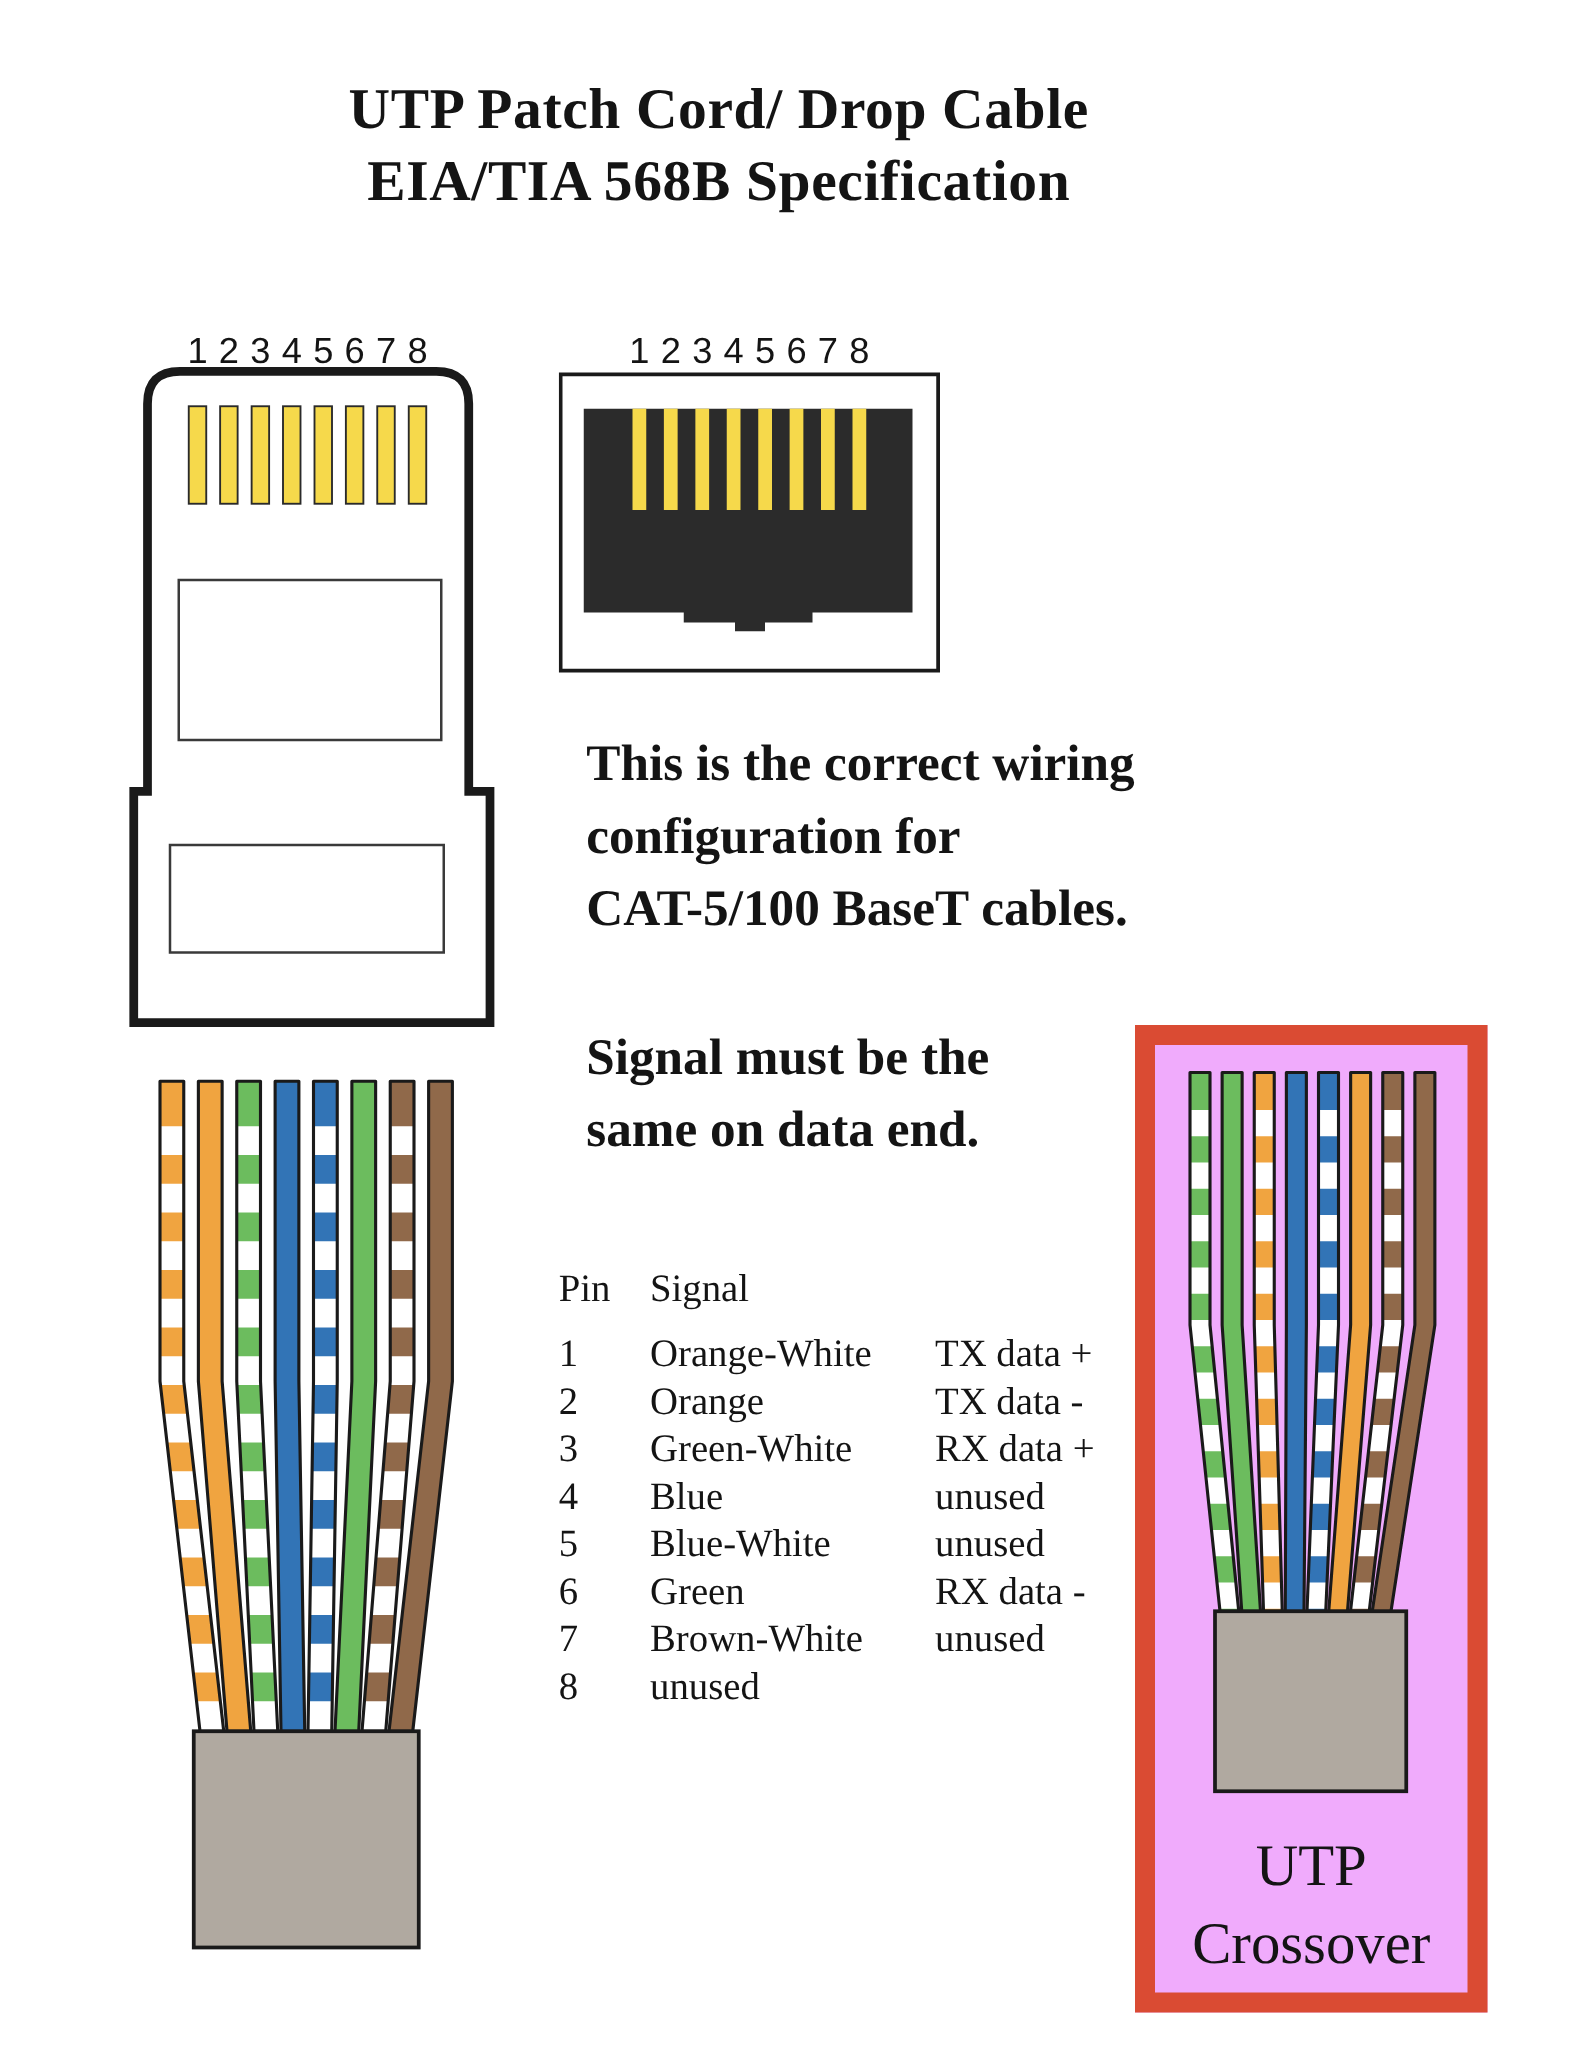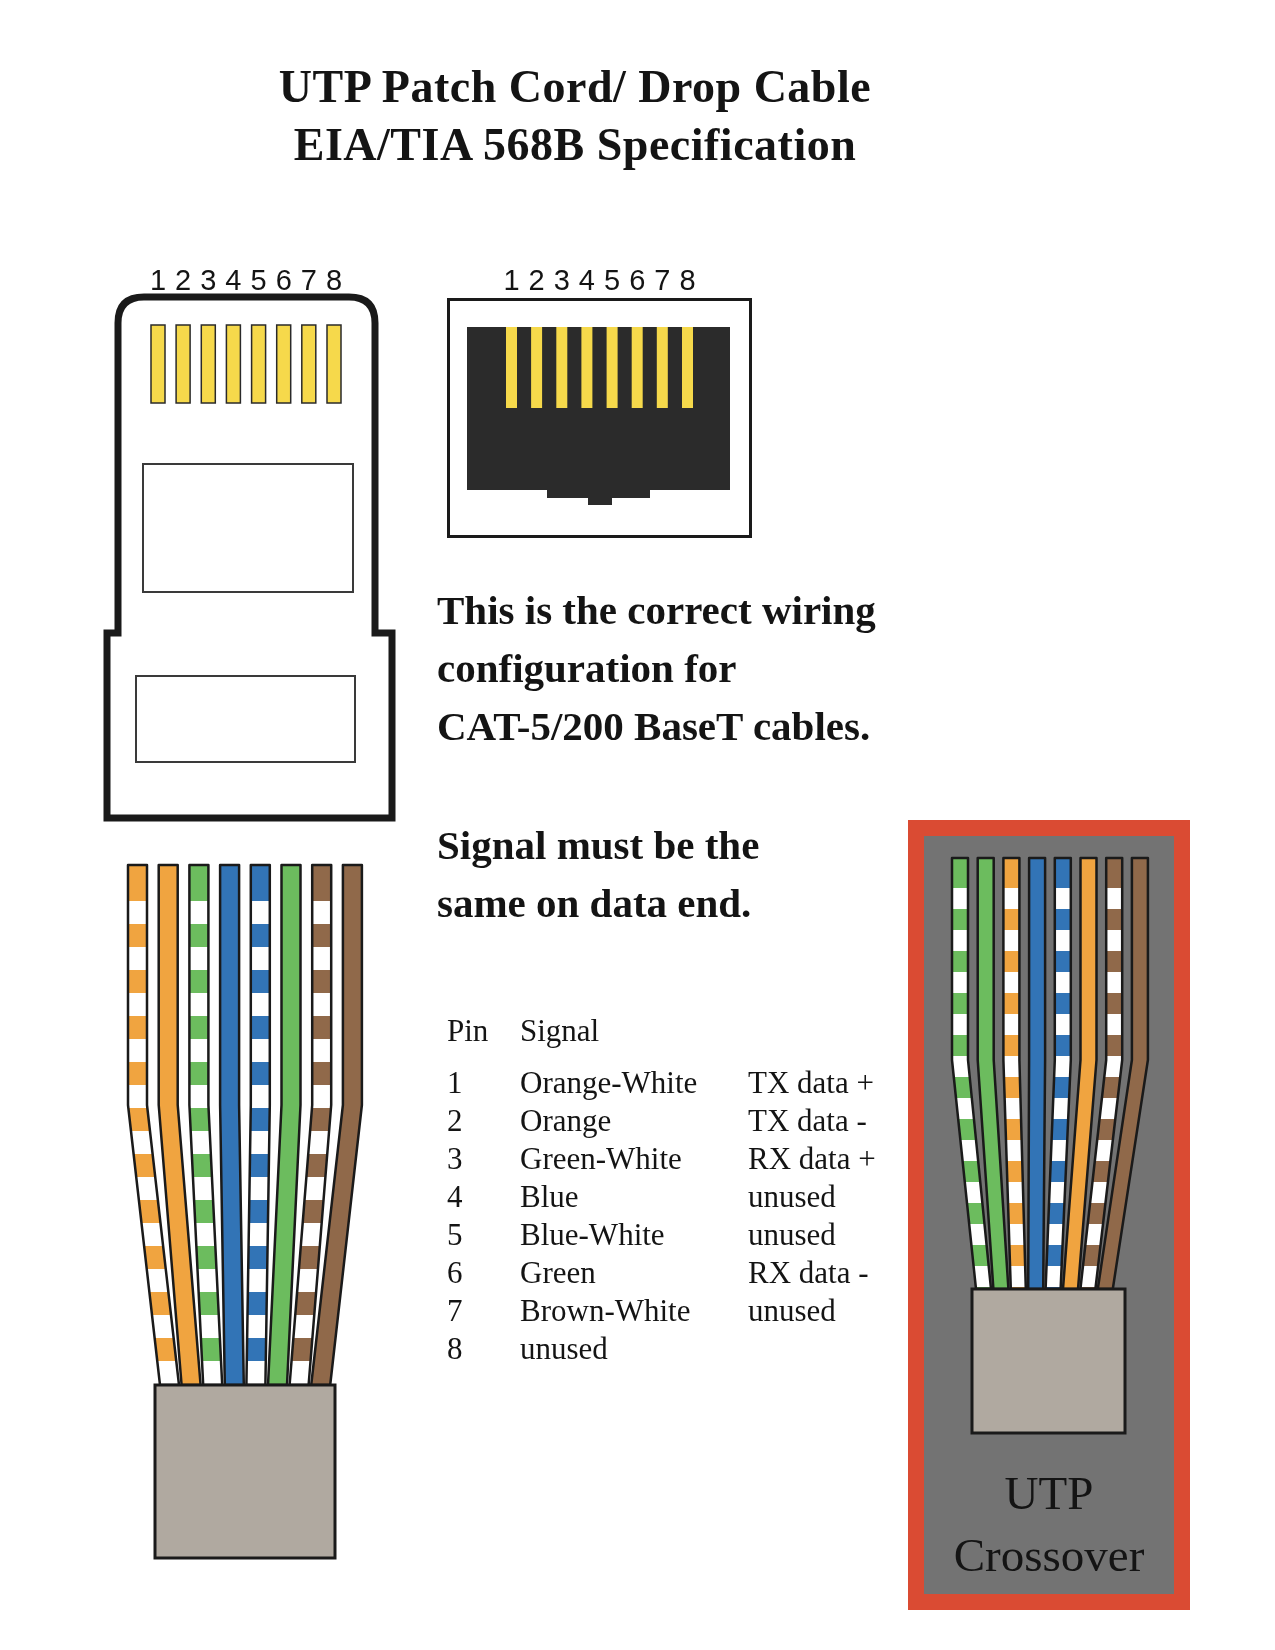--- a/index.html
+++ b/index.html
@@ -3,29 +3,29 @@
 <meta charset="utf-8">
 <style>
   html,body{margin:0;padding:0;background:#ffffff;}
   .page{position:relative;width:1275px;height:1650px;background:#ffffff;overflow:hidden;
         font-family:"Liberation Serif",serif;color:#141414;}
   .title{position:absolute;left:90px;top:58px;width:970px;text-align:center;
          font-weight:bold;font-size:46px;line-height:58px;letter-spacing:.5px;}
   figure{margin:0;padding:0;position:absolute;}
   .plug-fig{left:100px;top:250px;width:300px;height:575px;}
   .jack-fig{left:447px;top:250px;width:305px;height:290px;}
-  .note{position:absolute;left:437px;font-weight:bold;font-size:41px;line-height:58px;}
+  .note{position:absolute;left:469px;font-weight:bold;font-size:41px;line-height:58px;}
   .note1{top:540px;width:560px;}
   .note2{top:775px;width:520px;}
   .pin-table{position:absolute;left:447px;top:1012px;width:460px;font-size:31px;}
   .thead,.trow{display:grid;grid-template-columns:73px 228px 1fr;line-height:38px;}
   .thead{margin-bottom:14px;}
   .straight-fig{left:110px;top:855px;width:270px;height:710px;}
   .crossover-box{position:absolute;left:908px;top:820px;width:282px;height:790px;
-                 box-sizing:border-box;background:#737373;}
+                 box-sizing:border-box;background:#f0abfc;}
   .crossover-label{text-align:center;font-size:47px;line-height:62px;margin-top:18px;}
   svg{display:block;}
   .pin-num{font-family:"Liberation Sans",sans-serif;font-size:29px;font-weight:500;fill:#141414;}
 </style>
 </head>
 <body>
 
 <div class="page">
 
   <header class="title">
@@ -76,21 +76,21 @@
         <rect x="159.6" y="77" width="11" height="81" fill="#F6D94B"></rect>
         <rect x="184.7" y="77" width="11" height="81" fill="#F6D94B"></rect>
         <rect x="209.8" y="77" width="11" height="81" fill="#F6D94B"></rect>
         <rect x="235.0" y="77" width="11" height="81" fill="#F6D94B"></rect>
       </svg>
   </figure>
 
   <p class="note note1">
     <span>This is the correct wiring</span><br>
     <span>configuration for</span><br>
-    <span>CAT-5/200 BaseT cables.</span>
+    <span>CAT-5/100 BaseT cables.</span>
   </p>
 
   <p class="note note2">
     <span>Signal must be the</span><br>
     <span>same on data end.</span>
   </p>
 
   <section class="pin-table">
     <div class="thead">
       <span>Pin</span>

